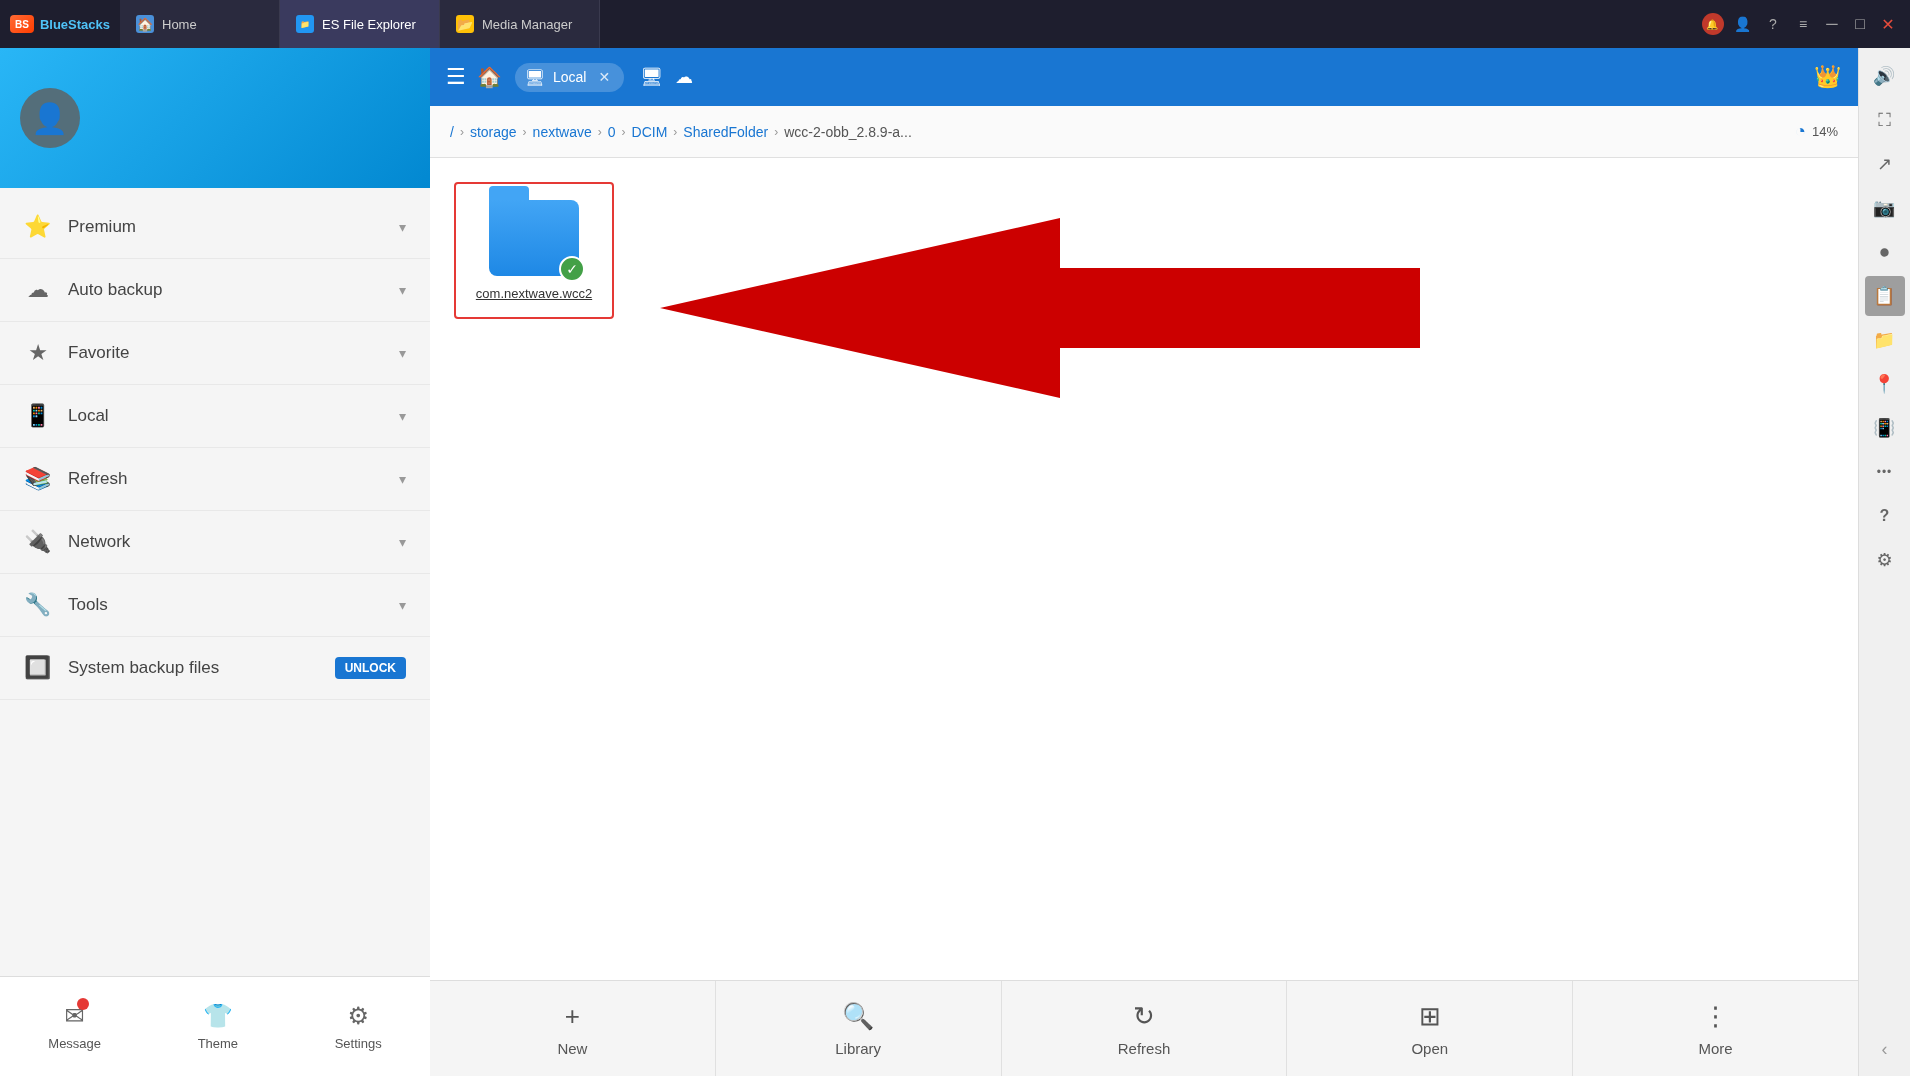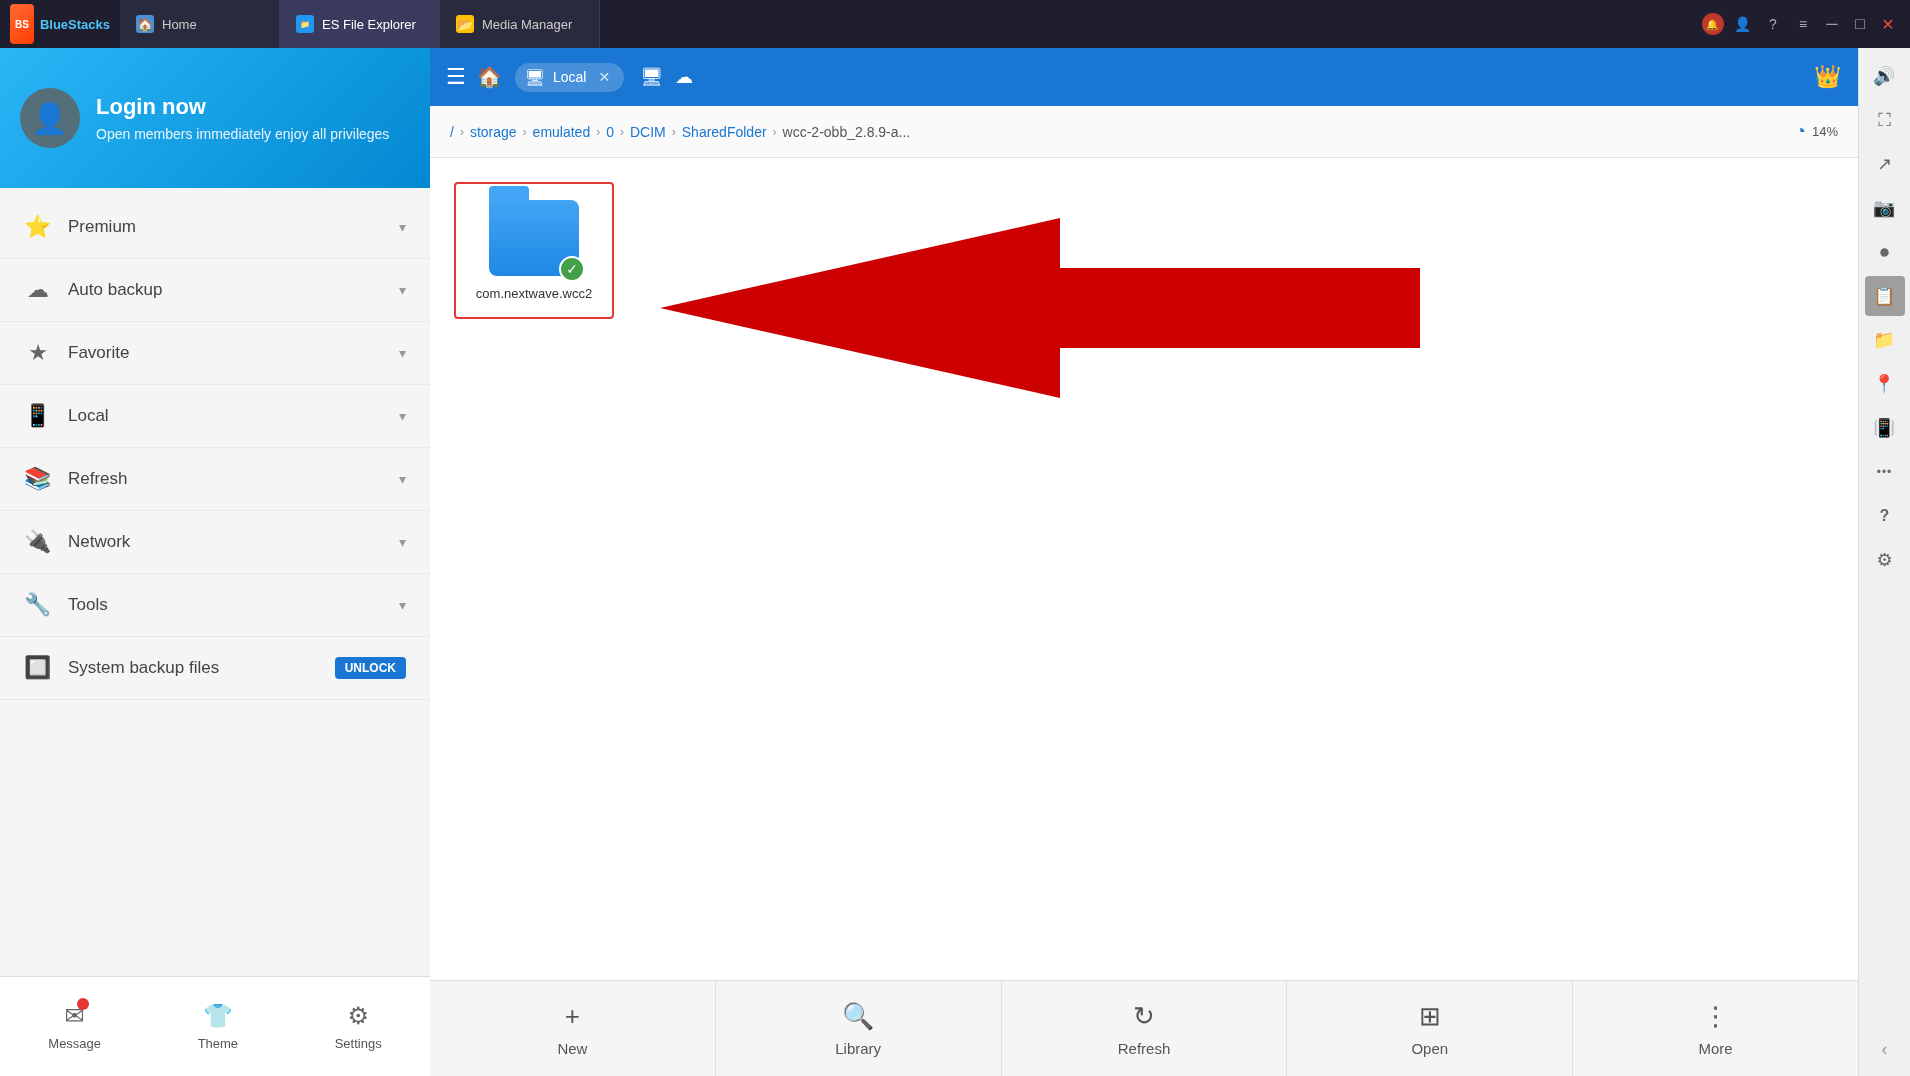--- a/index.html
+++ b/index.html
@@ -14,21 +14,21 @@
       flex-shrink: 0;
     }
     .title-bar-logo {
       width: 120px;
       display: flex;
       align-items: center;
       padding: 0 10px;
       gap: 6px;
     }
     .bluestacks-logo {
-      width: 24px; height: 40px;
+      width: 24px; height: 18px;
       background: linear-gradient(135deg, #ff6b35, #ff3d00);
       border-radius: 4px;
       display: flex; align-items: center; justify-content: center;
       font-size: 10px; color: white; font-weight: bold;
     }
     .title-bar-brand {
       color: #4fc3f7;
       font-size: 13px;
       font-weight: 600;
     }
@@ -291,21 +291,21 @@
     .check-badge {
       position: absolute;
       bottom: -6px; right: -6px;
       width: 26px; height: 26px;
       background: #43a047;
       border-radius: 50%;
       display: flex; align-items: center; justify-content: center;
       color: white; font-size: 14px;
       border: 2px solid white;
     }
-    .folder-label { font-size: 13px; color: #333; text-align: center; }
+    .folder-label { font-size: 13px; color: #333; text-align: center; text-decoration: underline; }
 
     
     .red-arrow {
       position: absolute;
       left: 230px; top: 50px;
       pointer-events: none;
     }
 
     
     .bottom-toolbar {
@@ -393,24 +393,20 @@
 </div>
 
 <div class="main-container">
 
   <div class="sidebar">
 
     <div class="login-banner">
       <div class="avatar-circle">
         <span class="avatar-icon">👤</span>
       </div>
-      <div class="login-text">
-        <div class="login-title">Login now</div>
-        <div class="login-subtitle">Open members immediately enjoy all privileges</div>
-      </div>
     </div>
 
     <div class="nav-list">
 
       <div class="nav-item">
         <span class="nav-item-icon">⭐</span>
         <span class="nav-item-label">Premium</span>
         <span class="nav-chevron">▾</span>
       </div>
 
@@ -491,21 +487,21 @@
       <span class="topbar-more">🖥</span>
       <span class="topbar-cloud">☁</span>
       <span class="topbar-crown">👑</span>
     </div>
 
     <div class="breadcrumb-bar">
       <span class="breadcrumb-item">/</span>
       <span class="breadcrumb-sep">›</span>
       <span class="breadcrumb-item">storage</span>
       <span class="breadcrumb-sep">›</span>
-      <span class="breadcrumb-item">emulated</span>
+      <span class="breadcrumb-item">nextwave</span>
       <span class="breadcrumb-sep">›</span>
       <span class="breadcrumb-item">0</span>
       <span class="breadcrumb-sep">›</span>
       <span class="breadcrumb-item">DCIM</span>
       <span class="breadcrumb-sep">›</span>
       <span class="breadcrumb-item">SharedFolder</span>
       <span class="breadcrumb-sep">›</span>
       <span class="breadcrumb-item current">wcc-2-obb_2.8.9-a...</span>
       <div class="storage-badge">
         <span class="pie-icon">◔</span>

